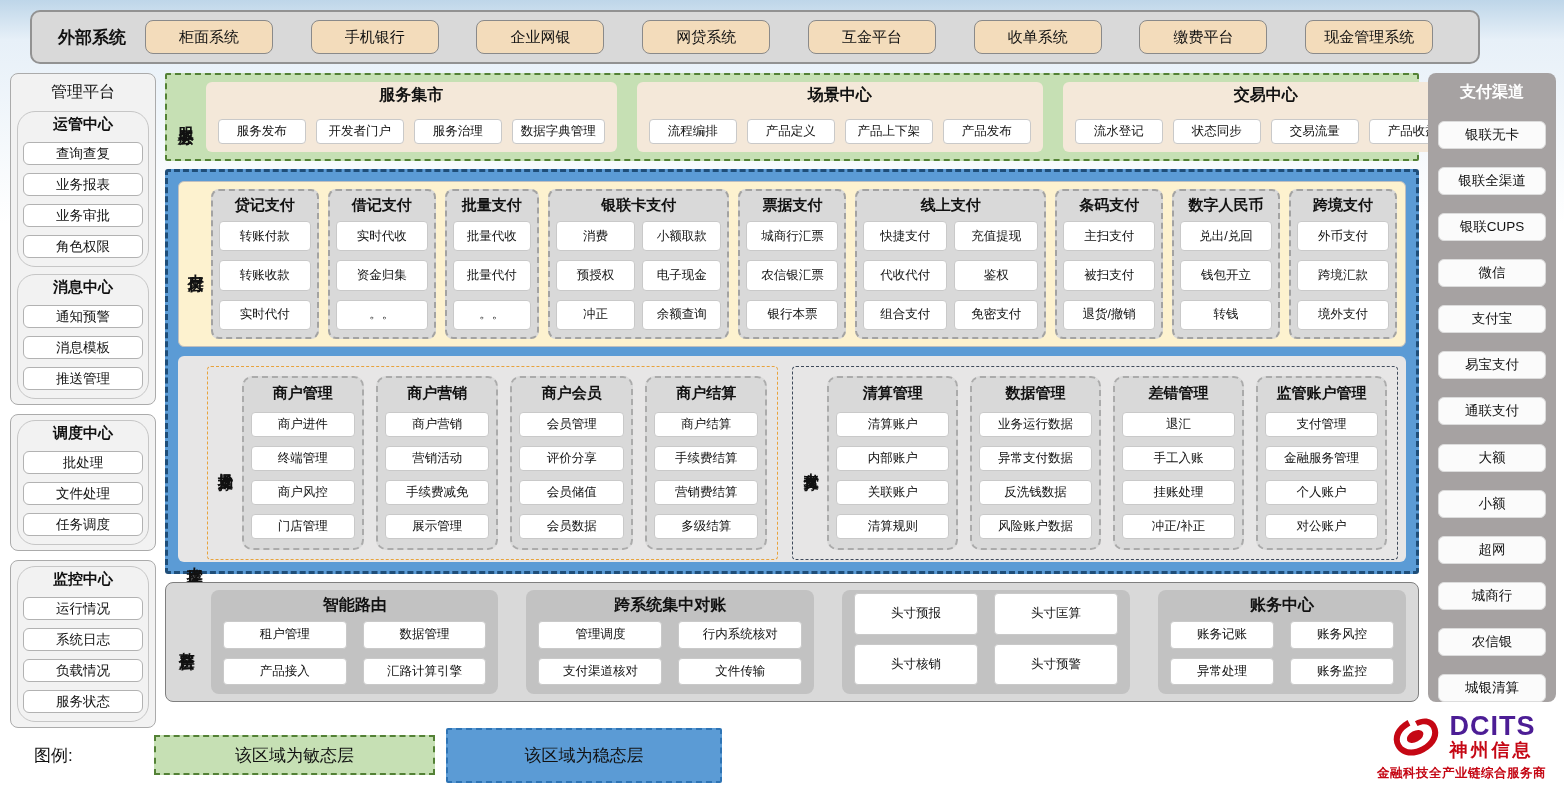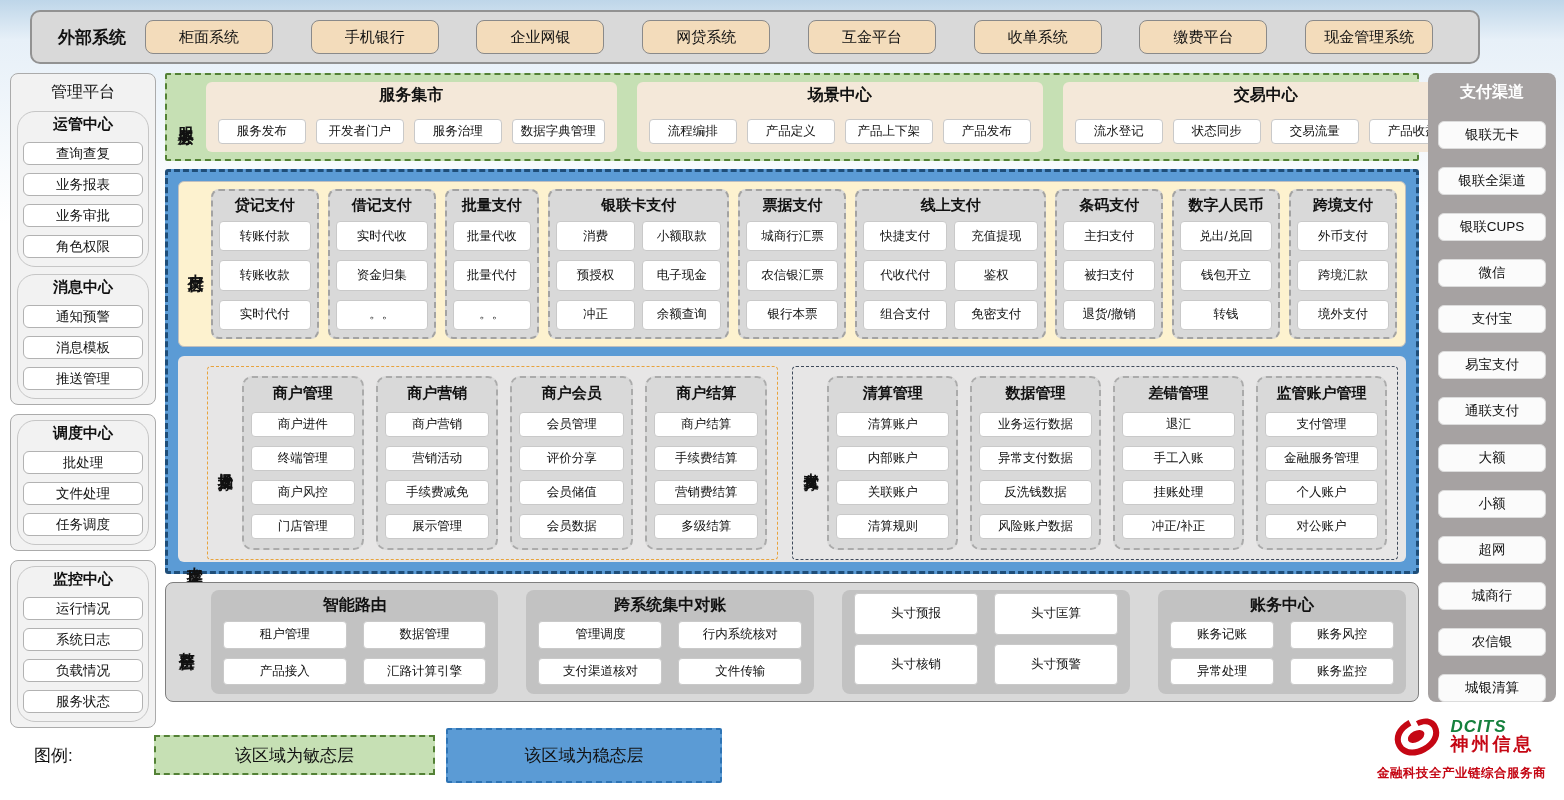--- a/index.html
+++ b/index.html
@@ -103,21 +103,21 @@
   
   .footer{display:flex;align-items:center;margin:24px 0 0 34px;height:58px;position:relative;}
   .legend-label{font-size:17px;width:120px;}
   .legend-agile{width:281px;height:40px;background:#C6E0B4;border:2px dashed #538135;
                 display:flex;align-items:center;justify-content:center;font-size:17px;margin-right:11px;}
   .legend-stable{width:276px;height:55px;background:#5B9BD5;border:2.5px dashed #2E74B5;border-radius:2px;
                  display:flex;align-items:center;justify-content:center;font-size:17px;}
   .logo{position:absolute;right:18px;top:-14px;display:flex;flex-direction:column;align-items:center;}
   .logo-row{display:flex;align-items:center;gap:6px;}
   .logo-text{display:flex;flex-direction:column;align-items:flex-start;line-height:1.05;}
-  .logo-brand{color:#15803d;font-size:17px;font-weight:bold;font-style:italic;letter-spacing:1px;}
+  .logo-brand{color:#4c1d95;font-size:27px;font-weight:bold;letter-spacing:1px;}
   .logo-name{color:#C50714;font-size:18px;font-weight:bold;letter-spacing:3px;}
   .logo-tagline{color:#C50714;font-size:12.5px;font-weight:bold;margin-top:5px;letter-spacing:0.5px;}
 </style>
 </head>
 <body>
 
 <div class="page">
 
   <div class="topbar">
     <span class="topbar-title">外部系统</span>

